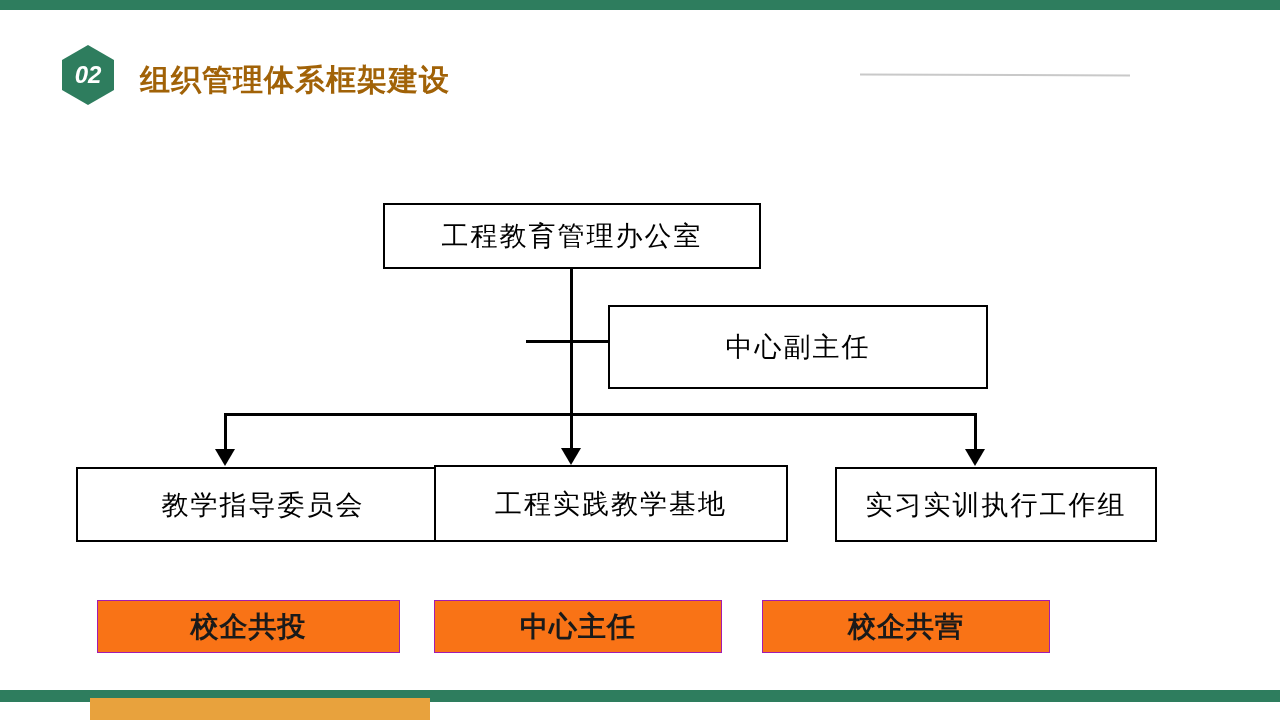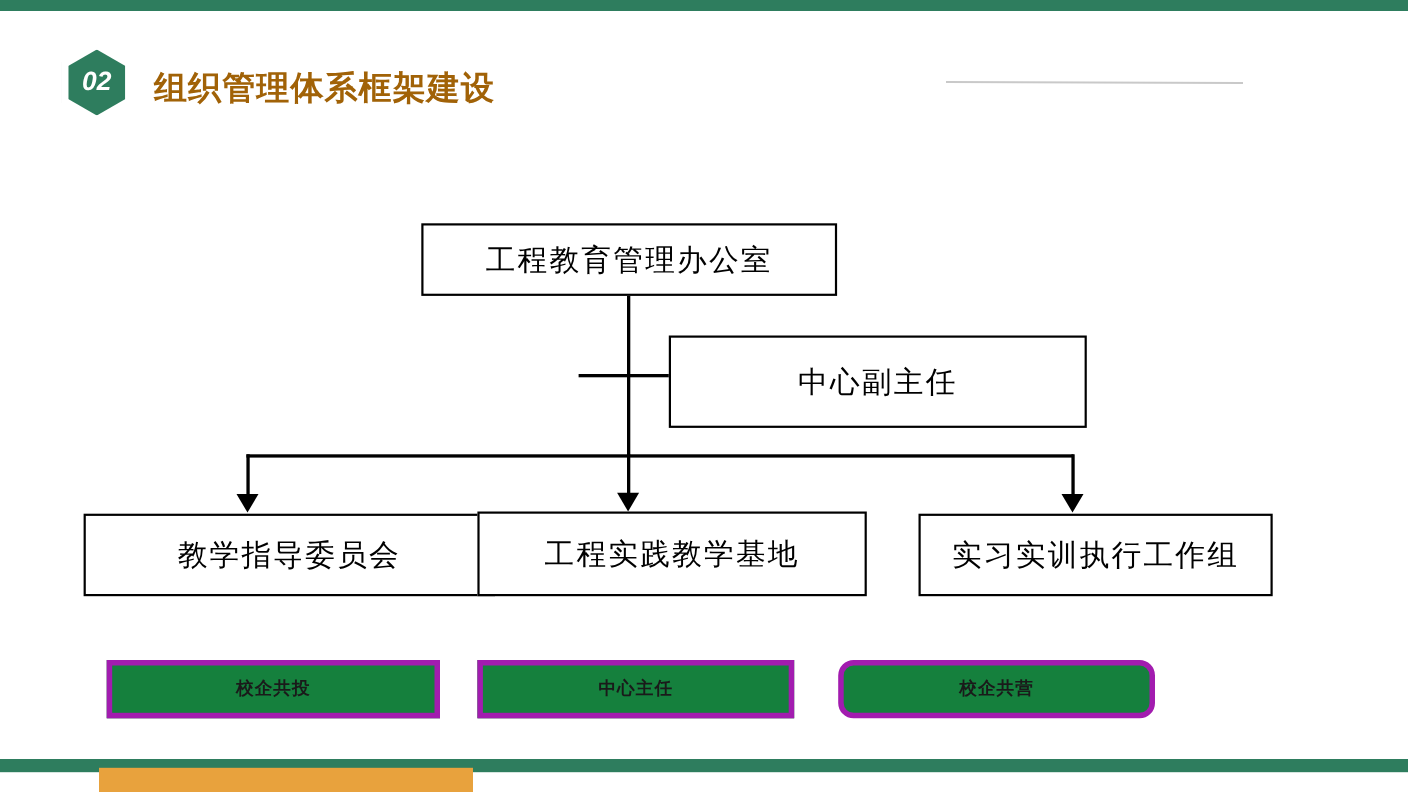--- a/index.html
+++ b/index.html
@@ -86,29 +86,29 @@
     border-right: 10px solid transparent;
     border-top: 17px solid #000000;
   }
   .arrow-a { left: 215px; top: 449px; }
   .arrow-b { left: 561px; top: 448px; }
   .arrow-c { left: 965px; top: 449px; }
 
   
   .tag {
     position: absolute;
-    background: #15803d;
-    border: 5px solid #a21caf;
+    background: #f97316;
+    border: 1px solid #a21caf;
     display: flex; align-items: center; justify-content: center;
-    font-size: 16px; font-weight: bold; color: #1a1a1a;
+    font-size: 28px; font-weight: bold; color: #1a1a1a;
     letter-spacing: 1px;
   }
   .tag-1 { left: 97px;  top: 600px; width: 303px; height: 53px; }
   .tag-2 { left: 434px; top: 600px; width: 288px; height: 53px; }
-  .tag-3 { left: 762px; top: 600px; width: 288px; height: 53px; border-radius: 14px; }
+  .tag-3 { left: 762px; top: 600px; width: 288px; height: 53px; }
 
   
   .bottom-green {
     position: absolute; left: 0; top: 690px;
     width: 1280px; height: 12px;
     background: #2e7d5e;
   }
   .bottom-orange {
     position: absolute; left: 90px; top: 698px;
     width: 340px; height: 22px;

